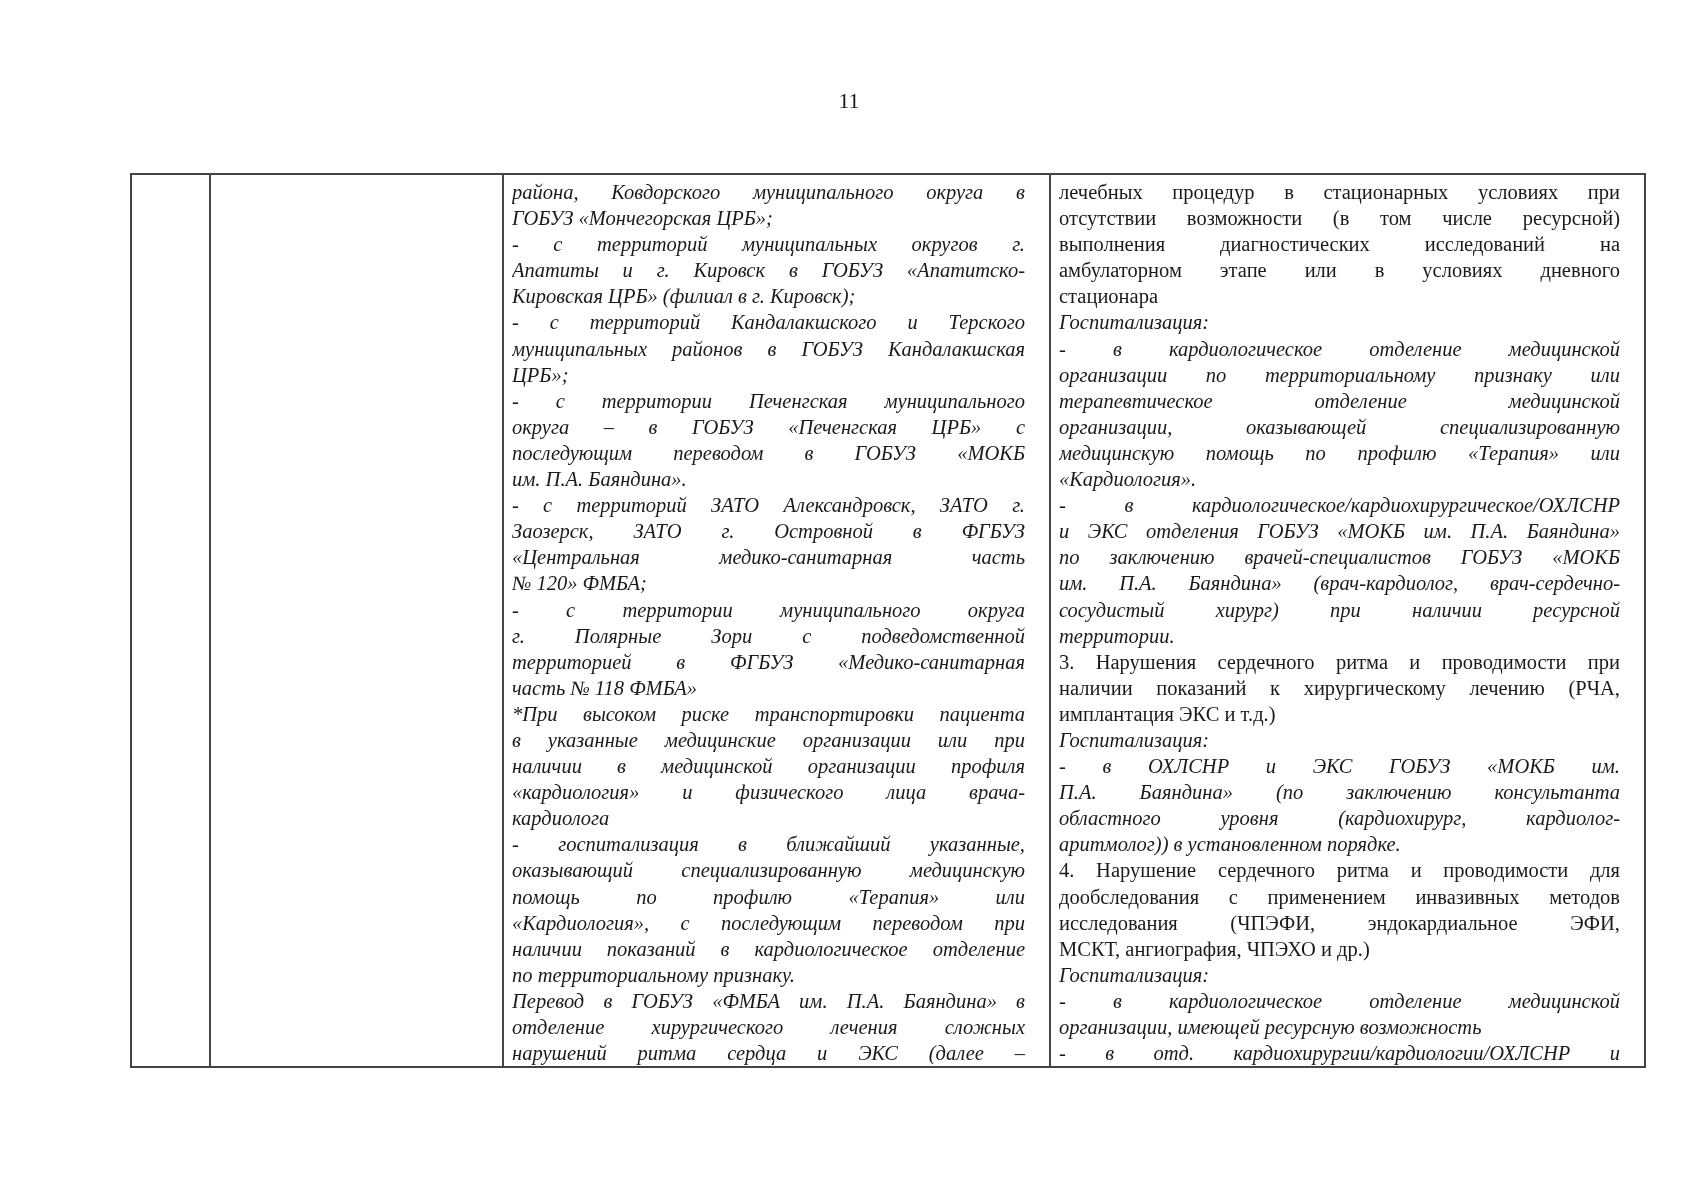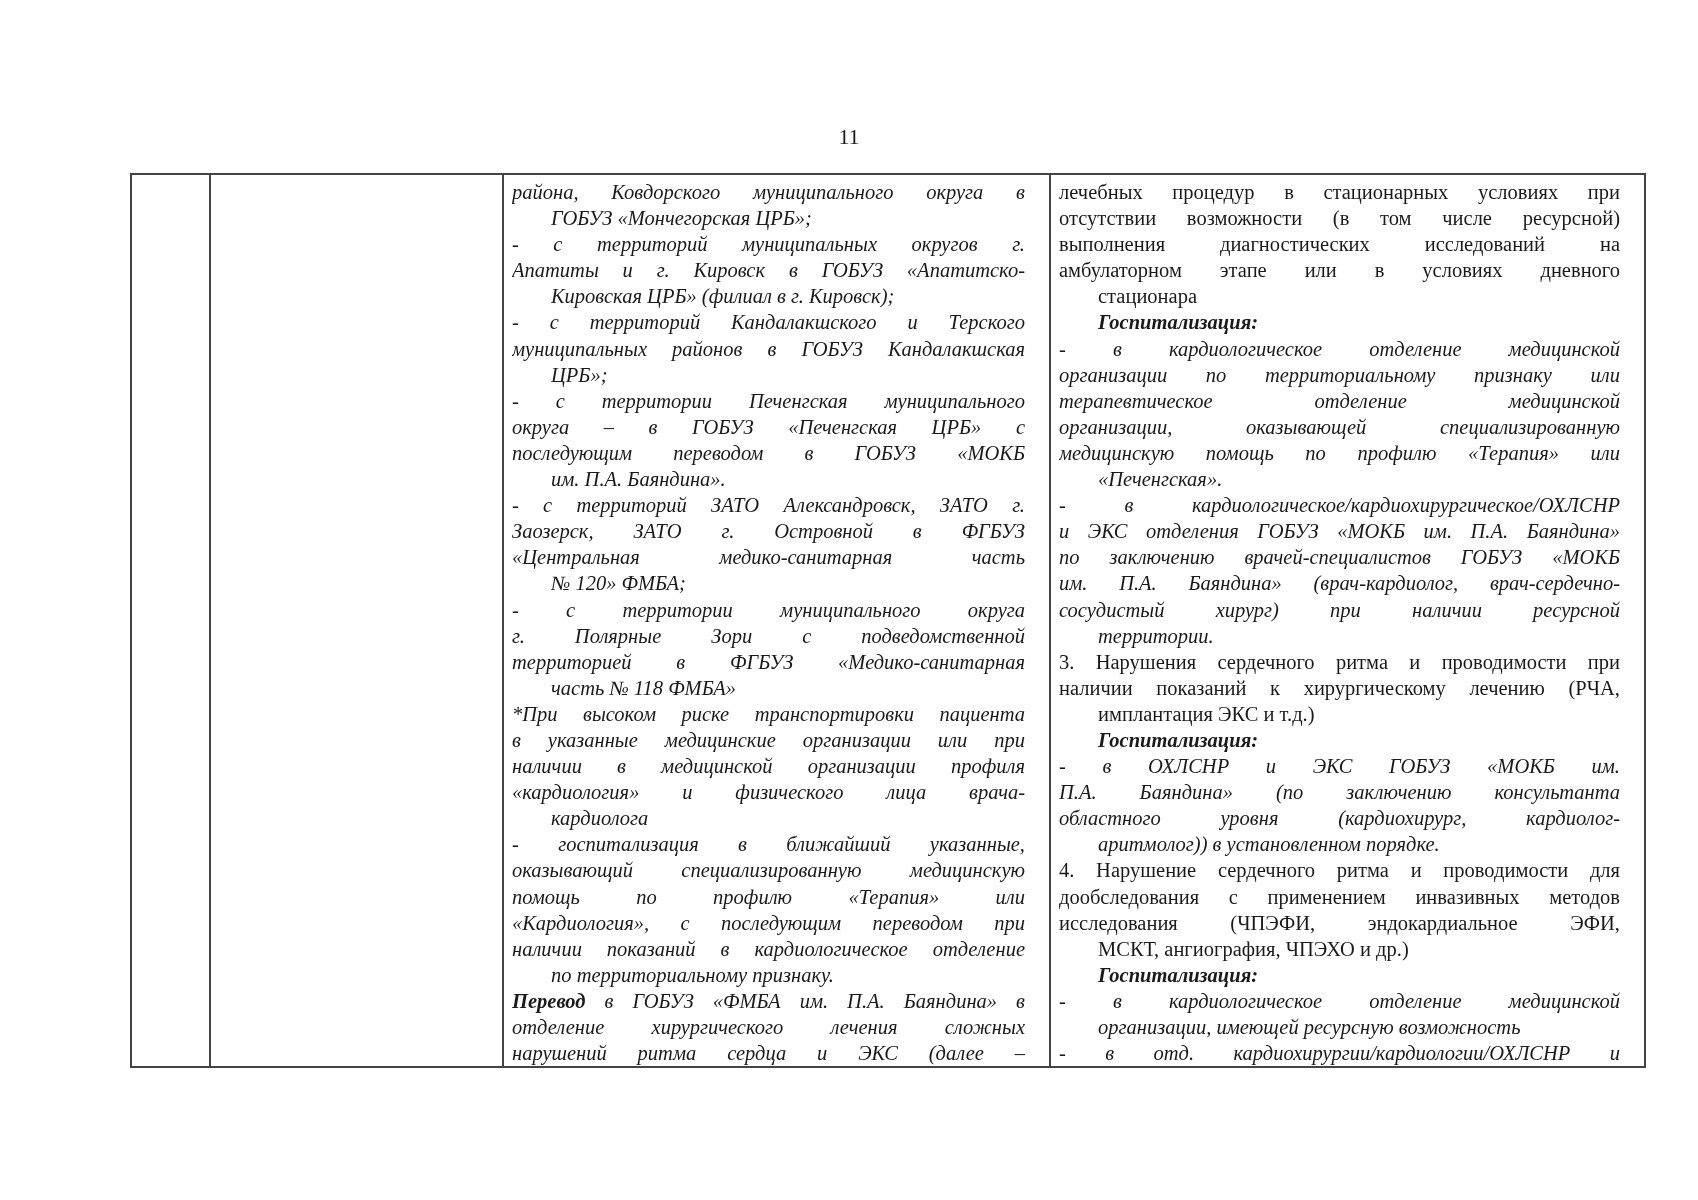--- a/index.html
+++ b/index.html
@@ -1,28 +1,28 @@
 <!DOCTYPE html>
 <html><head>
 <meta charset="utf-8">
 <style>
   html, body { margin: 0; padding: 0; background: #ffffff; }
   body { width: 1698px; height: 1200px; position: relative; overflow: hidden; font-family: "Liberation Serif", "DejaVu Serif", serif; color: #1a1a1a; }
-  .page-number { position: absolute; top: 88px; left: 0; width: 1698px; text-align: center; font-size: 22px; margin-top: 36px; }
+  .page-number { position: absolute; top: 88px; left: 0; width: 1698px; text-align: center; font-size: 22px; }
   .doc-table { position: absolute; left: 130px; top: 173px; width: 1512px; height: 885px; border-collapse: collapse; table-layout: fixed; }
   .doc-table td { border: 2px solid #444; vertical-align: top; padding: 0; }
   .col1 { width: 77px; }
   .col2 { width: 291px; }
   .col3 { width: 545px; }
   .col4 { width: 593px; }
   .cell-text { padding: 4px 24px 0 8px; font-size: 20.5px; line-height: 26.1px; text-align: justify; }
   .line { display: block; text-align: justify; text-align-last: justify; white-space: nowrap; overflow: hidden; }
-  .line.last { text-align-last: left; margin-left: 39px; }
+  .line.last { text-align-last: left; }
   .it { font-style: italic; }
-  .b { font-weight: bold; }
+  .b { font-weight: normal; }
   .up { font-style: normal; }
 </style>
 </head>
 <body>
 
 <div class="page-number">11</div>
 
 <table class="doc-table">
   <tbody>
       <tr>
@@ -72,21 +72,21 @@
             <span class="line up">отсутствии возможности (в том числе ресурсной)</span>
             <span class="line up">выполнения диагностических исследований на</span>
             <span class="line up">амбулаторном этапе или в условиях дневного</span>
             <span class="line up last">стационара</span>
             <span class="line it b last">Госпитализация:</span>
             <span class="line it">- в кардиологическое отделение медицинской</span>
             <span class="line it">организации по территориальному признаку или</span>
             <span class="line it">терапевтическое отделение медицинской</span>
             <span class="line it">организации, оказывающей специализированную</span>
             <span class="line it">медицинскую помощь по профилю «Терапия» или</span>
-            <span class="line it last">«Печенгская».</span>
+            <span class="line it last">«Кардиология».</span>
             <span class="line it">- в кардиологическое/кардиохирургическое/ОХЛСНР</span>
             <span class="line it">и ЭКС отделения ГОБУЗ «МОКБ им. П.А. Баяндина»</span>
             <span class="line it">по заключению врачей-специалистов ГОБУЗ «МОКБ</span>
             <span class="line it">им. П.А. Баяндина» (врач-кардиолог, врач-сердечно-</span>
             <span class="line it">сосудистый хирург) при наличии ресурсной</span>
             <span class="line it last">территории.</span>
             <span class="line up">3. Нарушения сердечного ритма и проводимости при</span>
             <span class="line up">наличии показаний к хирургическому лечению (РЧА,</span>
             <span class="line up last">имплантация ЭКС и т.д.)</span>
             <span class="line it b last">Госпитализация:</span>

